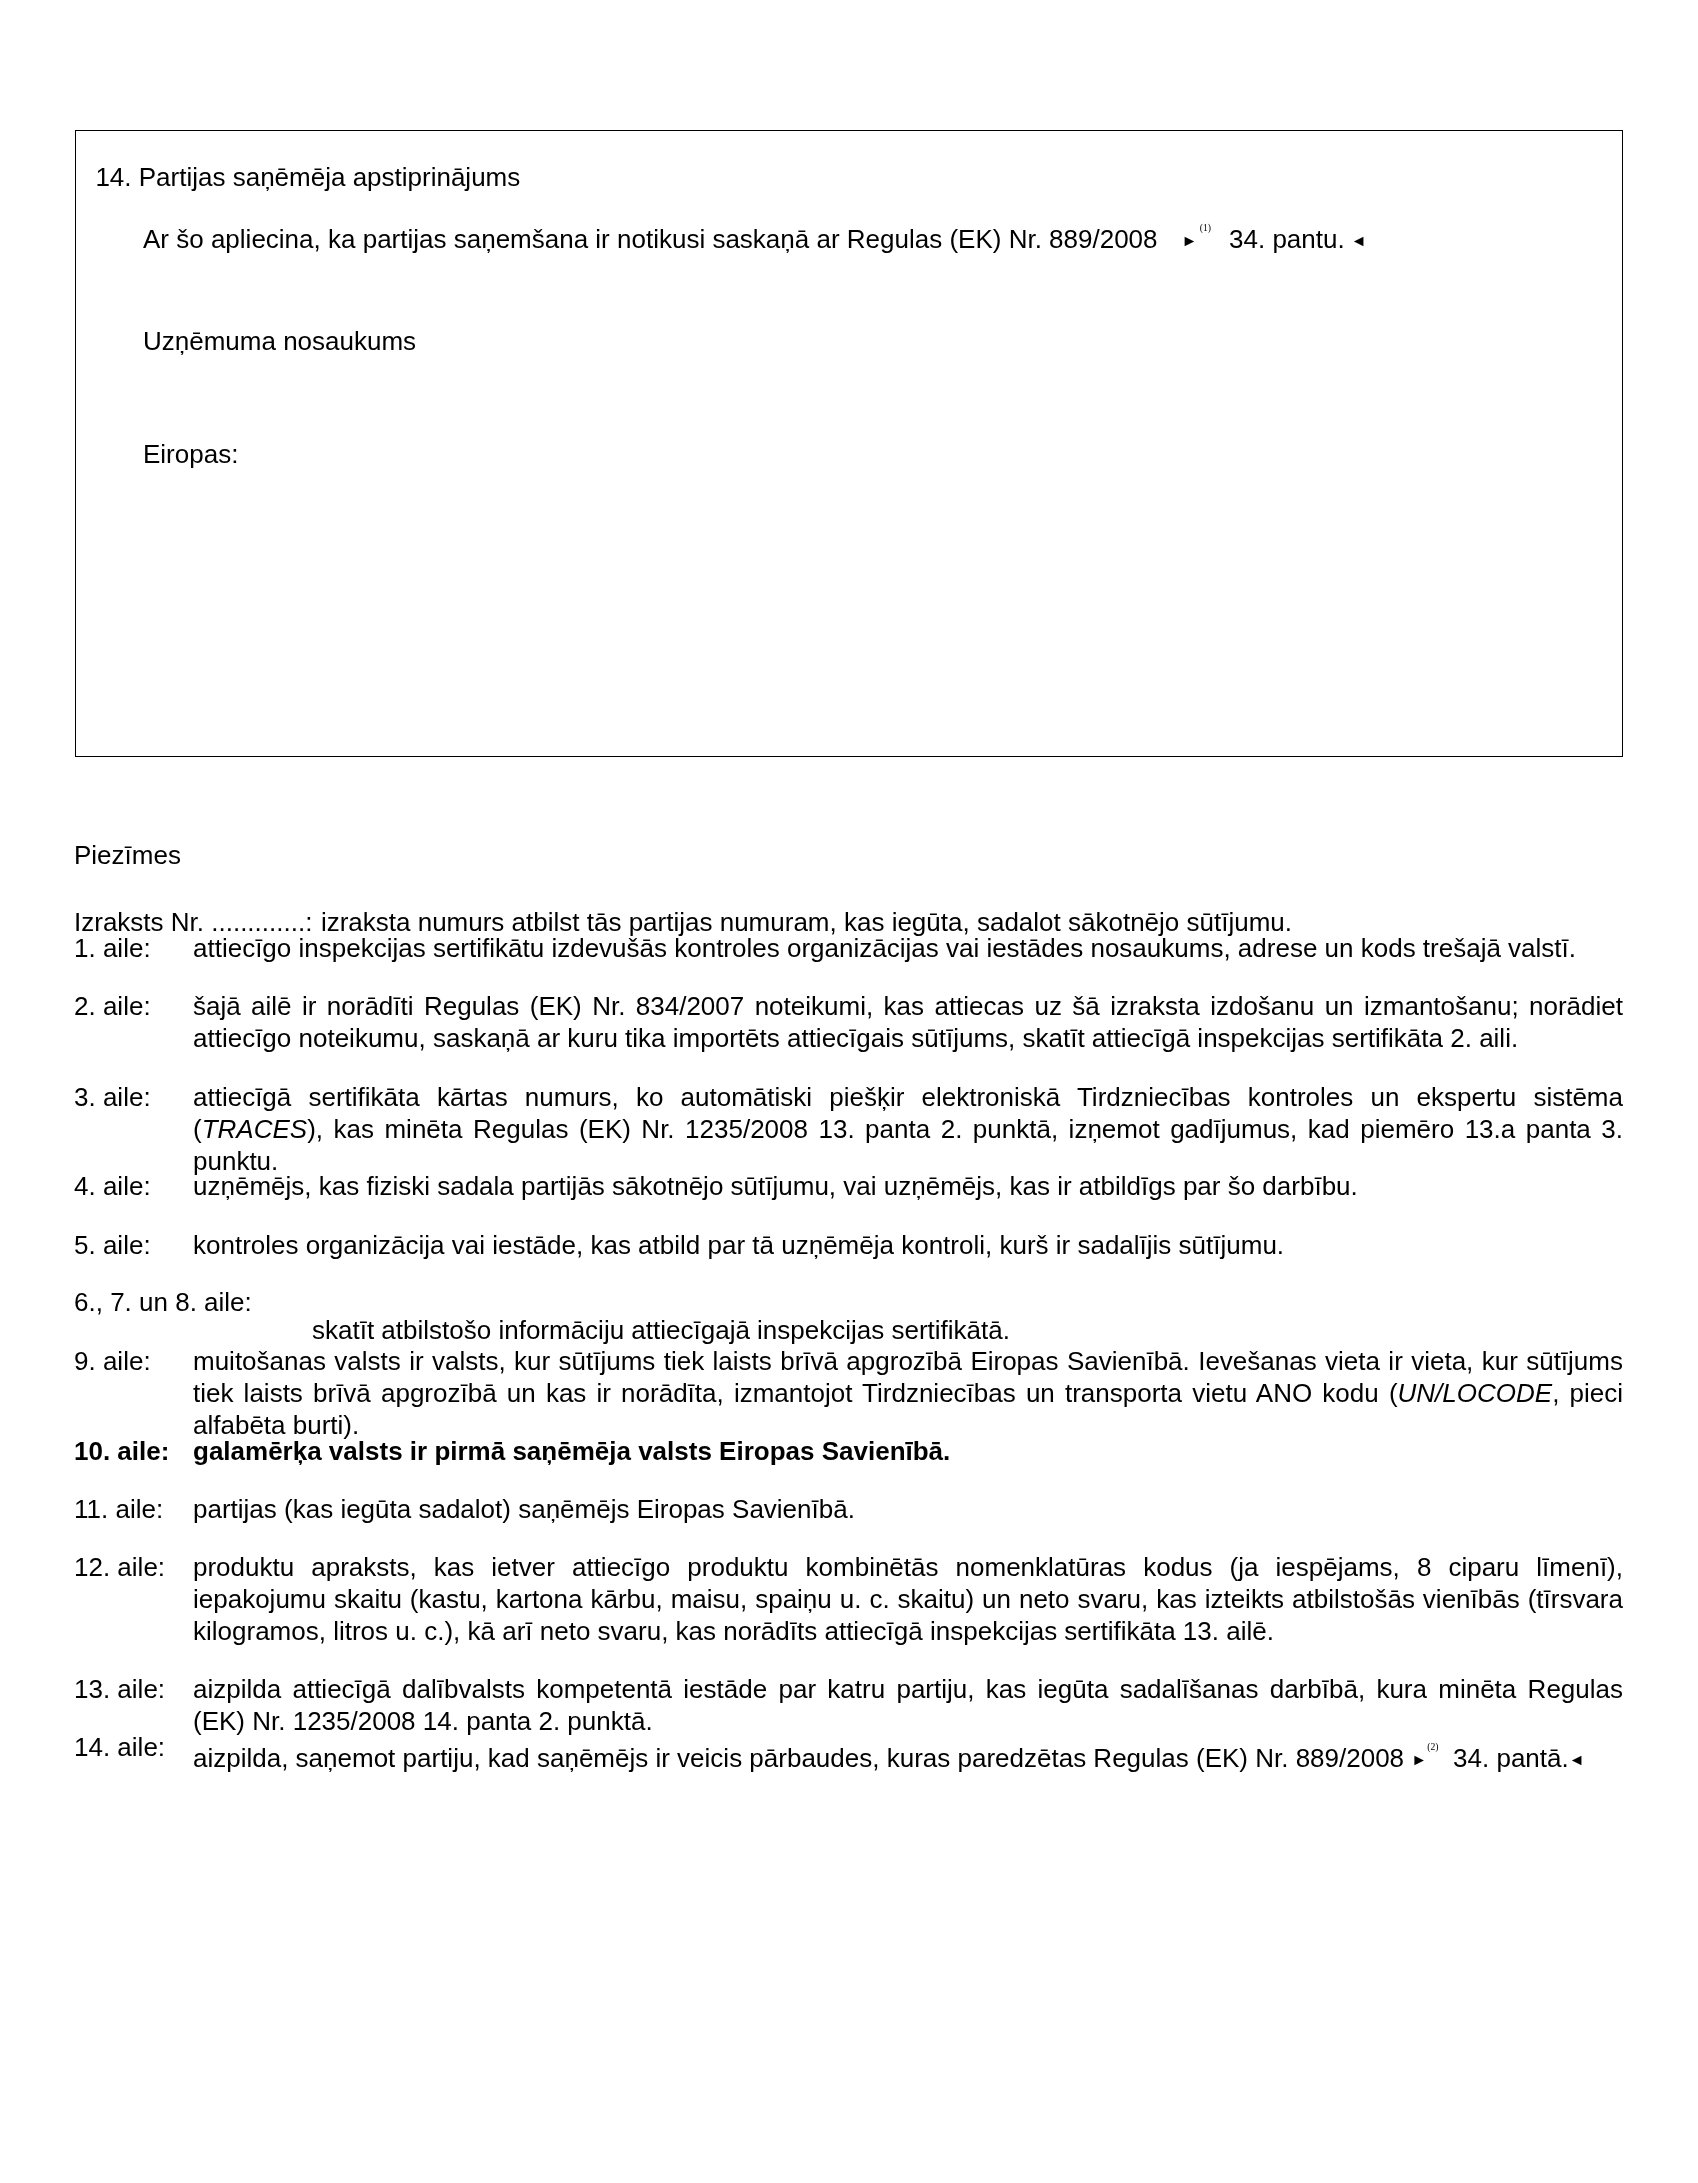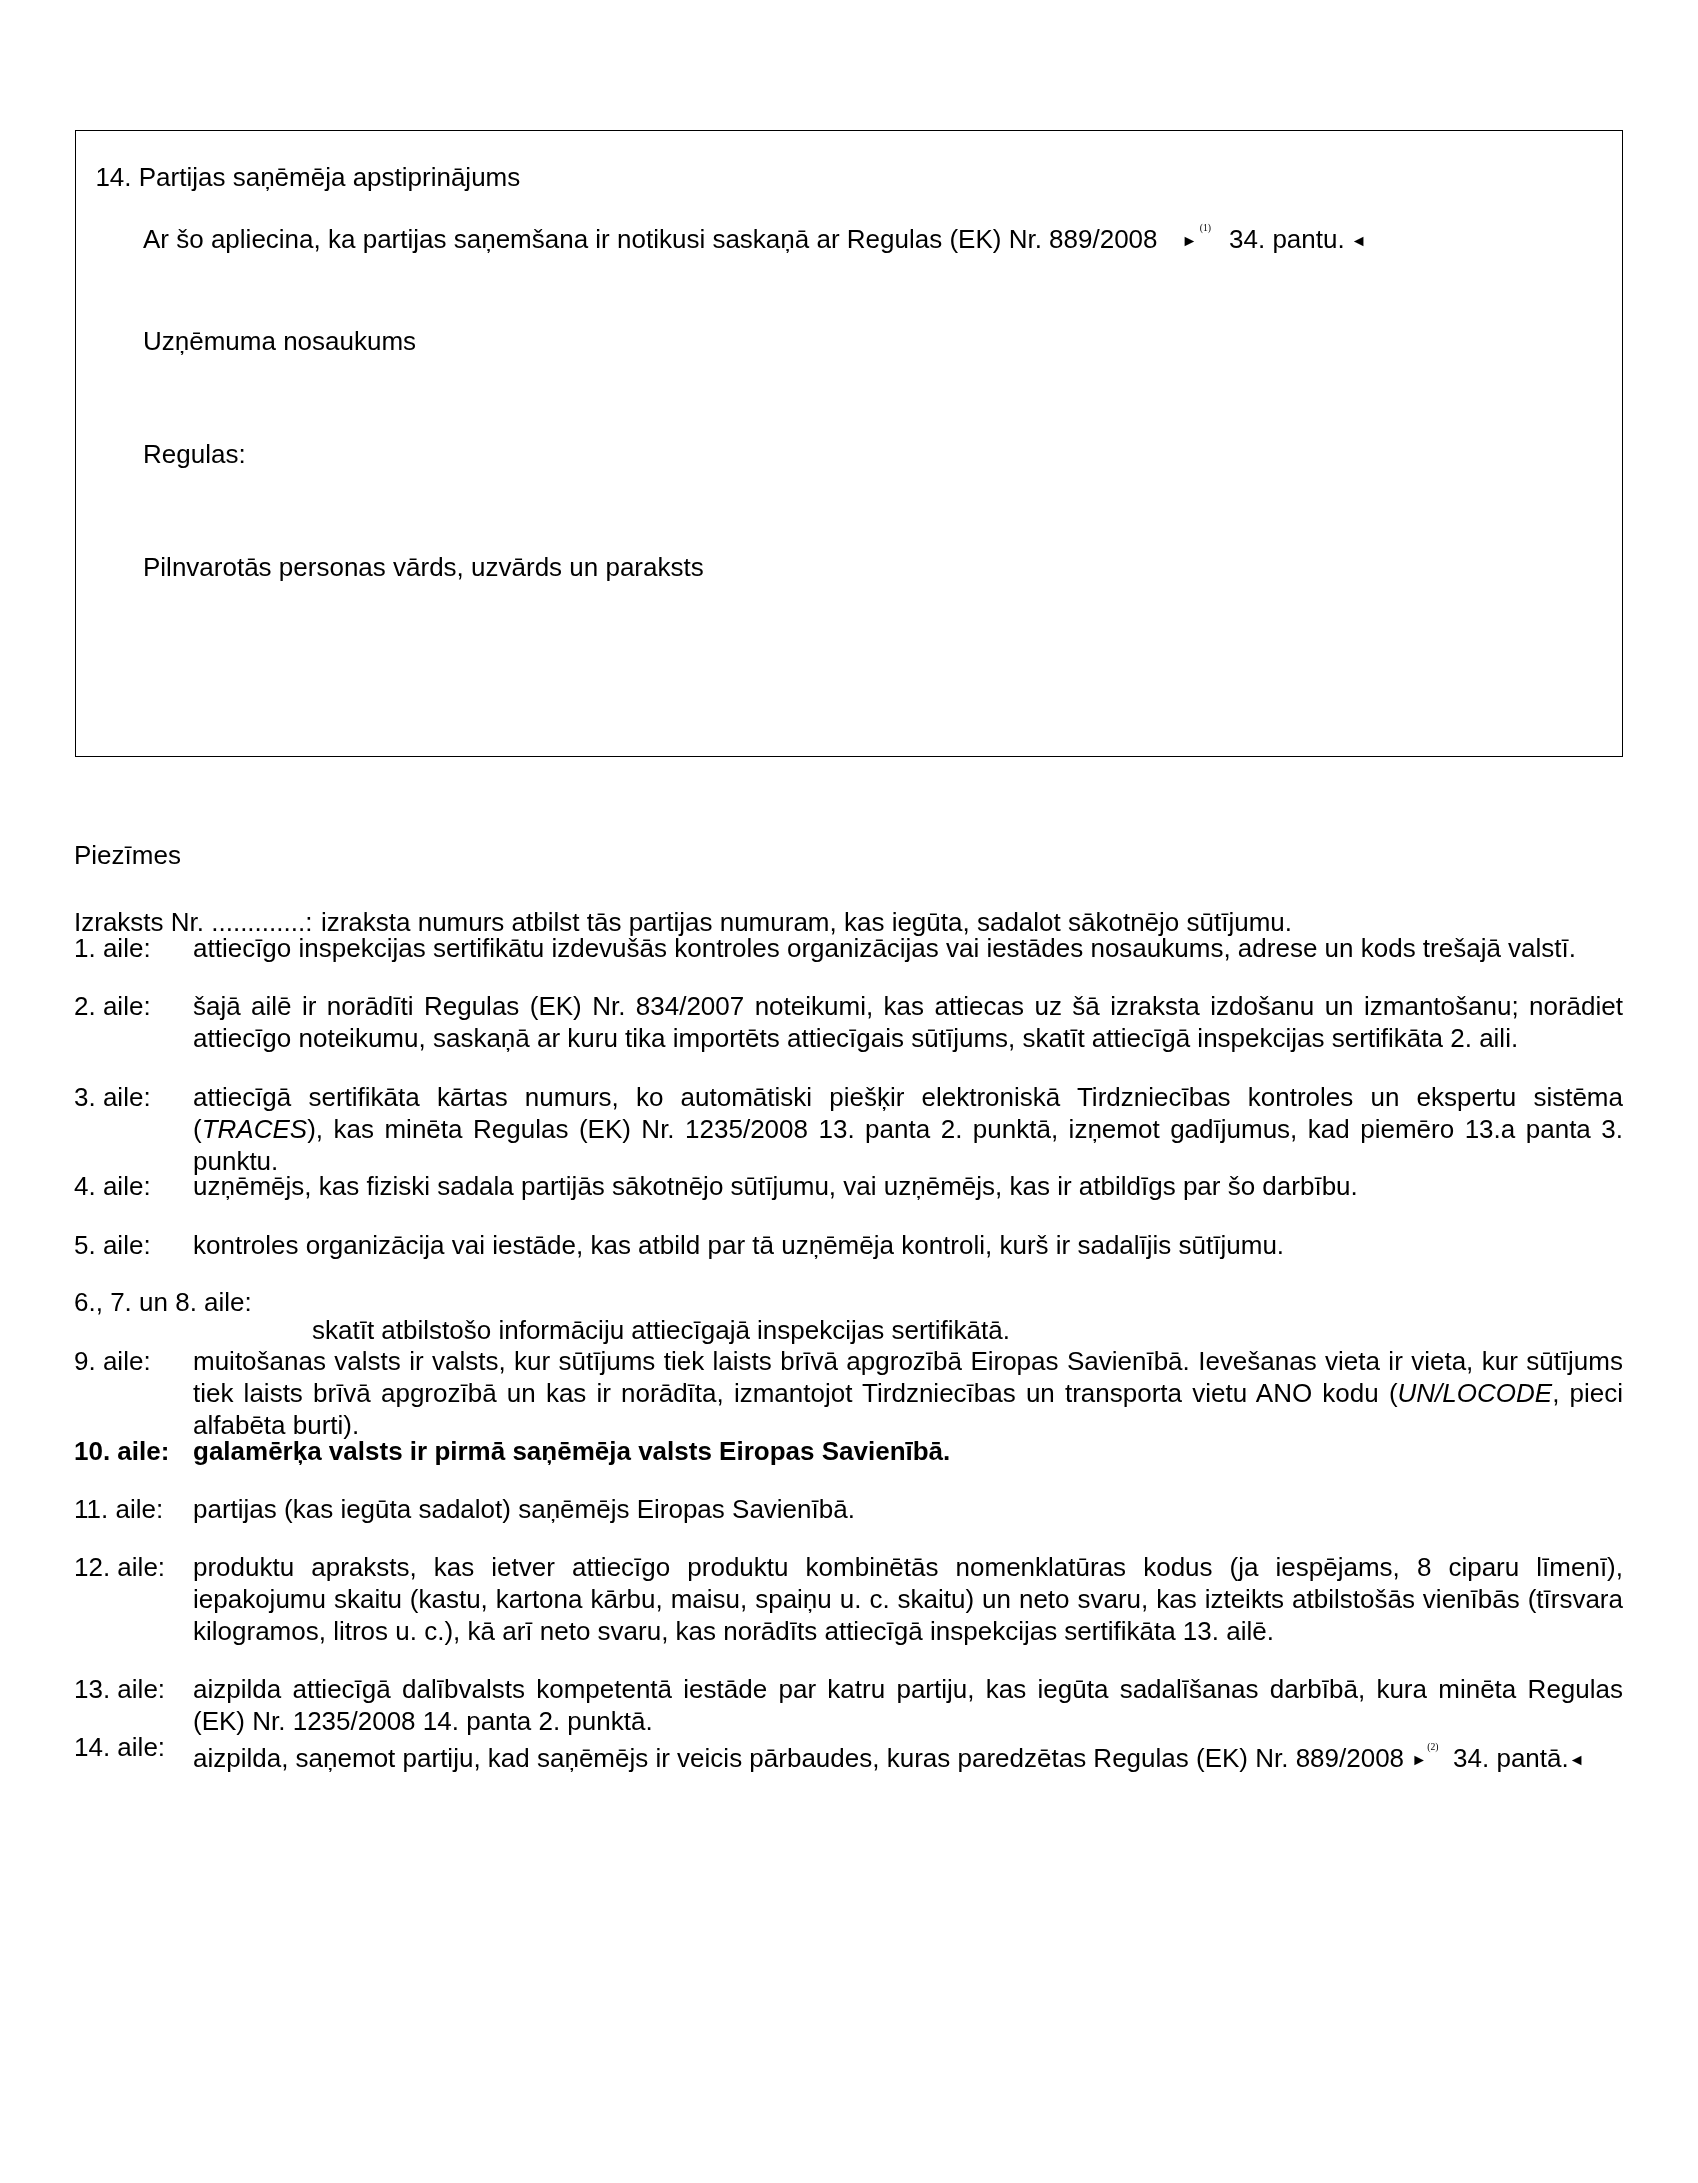--- a/index.html
+++ b/index.html
@@ -30,22 +30,21 @@
 </style>
 </head>
 <body>
 
 <div class="box">
   <div class="box-heading">14. Partijas saņēmēja apstiprinājums</div>
   <div class="box-line" style="top:81px;">
     <span>Ar šo apliecina, ka partijas saņemšana ir notikusi saskaņā ar Regulas (EK) Nr. 889/2008</span><span class="marker">►</span><span class="sup">(1)</span><span>34. pantu.</span><span class="marker-end">◄</span>
   </div>
   <div class="box-line" style="top:194px;">Uzņēmuma nosaukums</div>
-  <div class="box-line" style="top:307px;">Regulas:</div>
-  <div class="box-line" style="top:420px;">Pilnvarotās personas vārds, uzvārds un paraksts</div>
+  <div class="box-line" style="top:307px;">Eiropas:</div>
 </div>
 
 <div class="notes-title">Piezīmes</div>
 
 <div class="izraksts">
   <span class="lbl">Izraksts Nr.  .............:</span><span>izraksta numurs atbilst tās partijas numuram, kas iegūta, sadalot sākotnējo sūtījumu.</span>
 </div>
 
 <div class="note" style="top:932px;">
   <span class="lbl">1. aile:</span>

